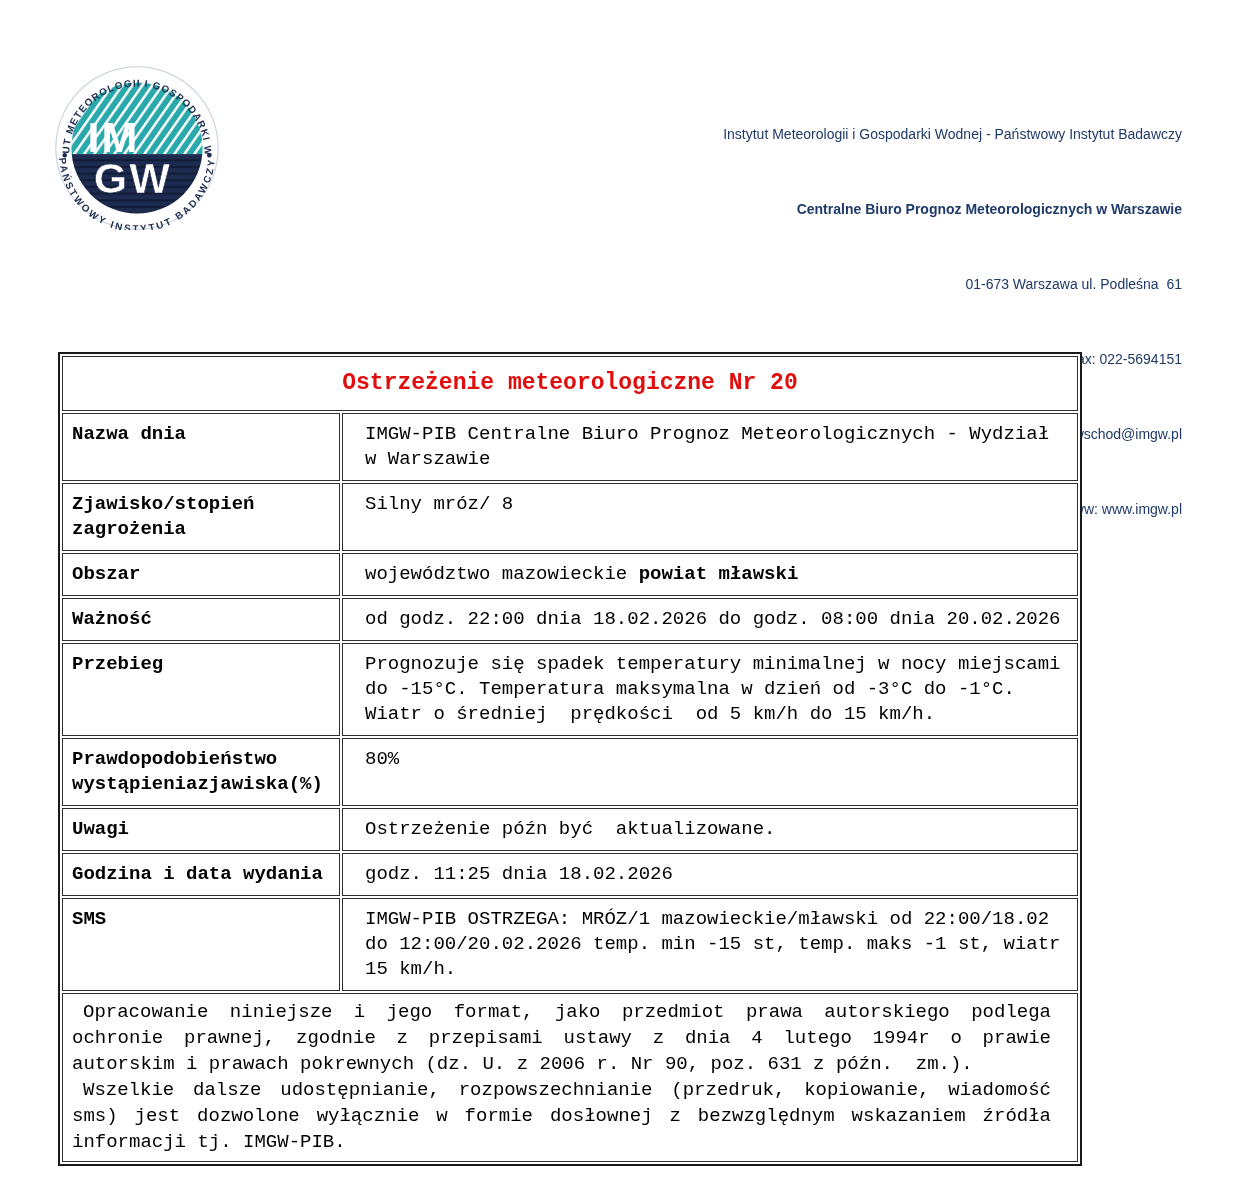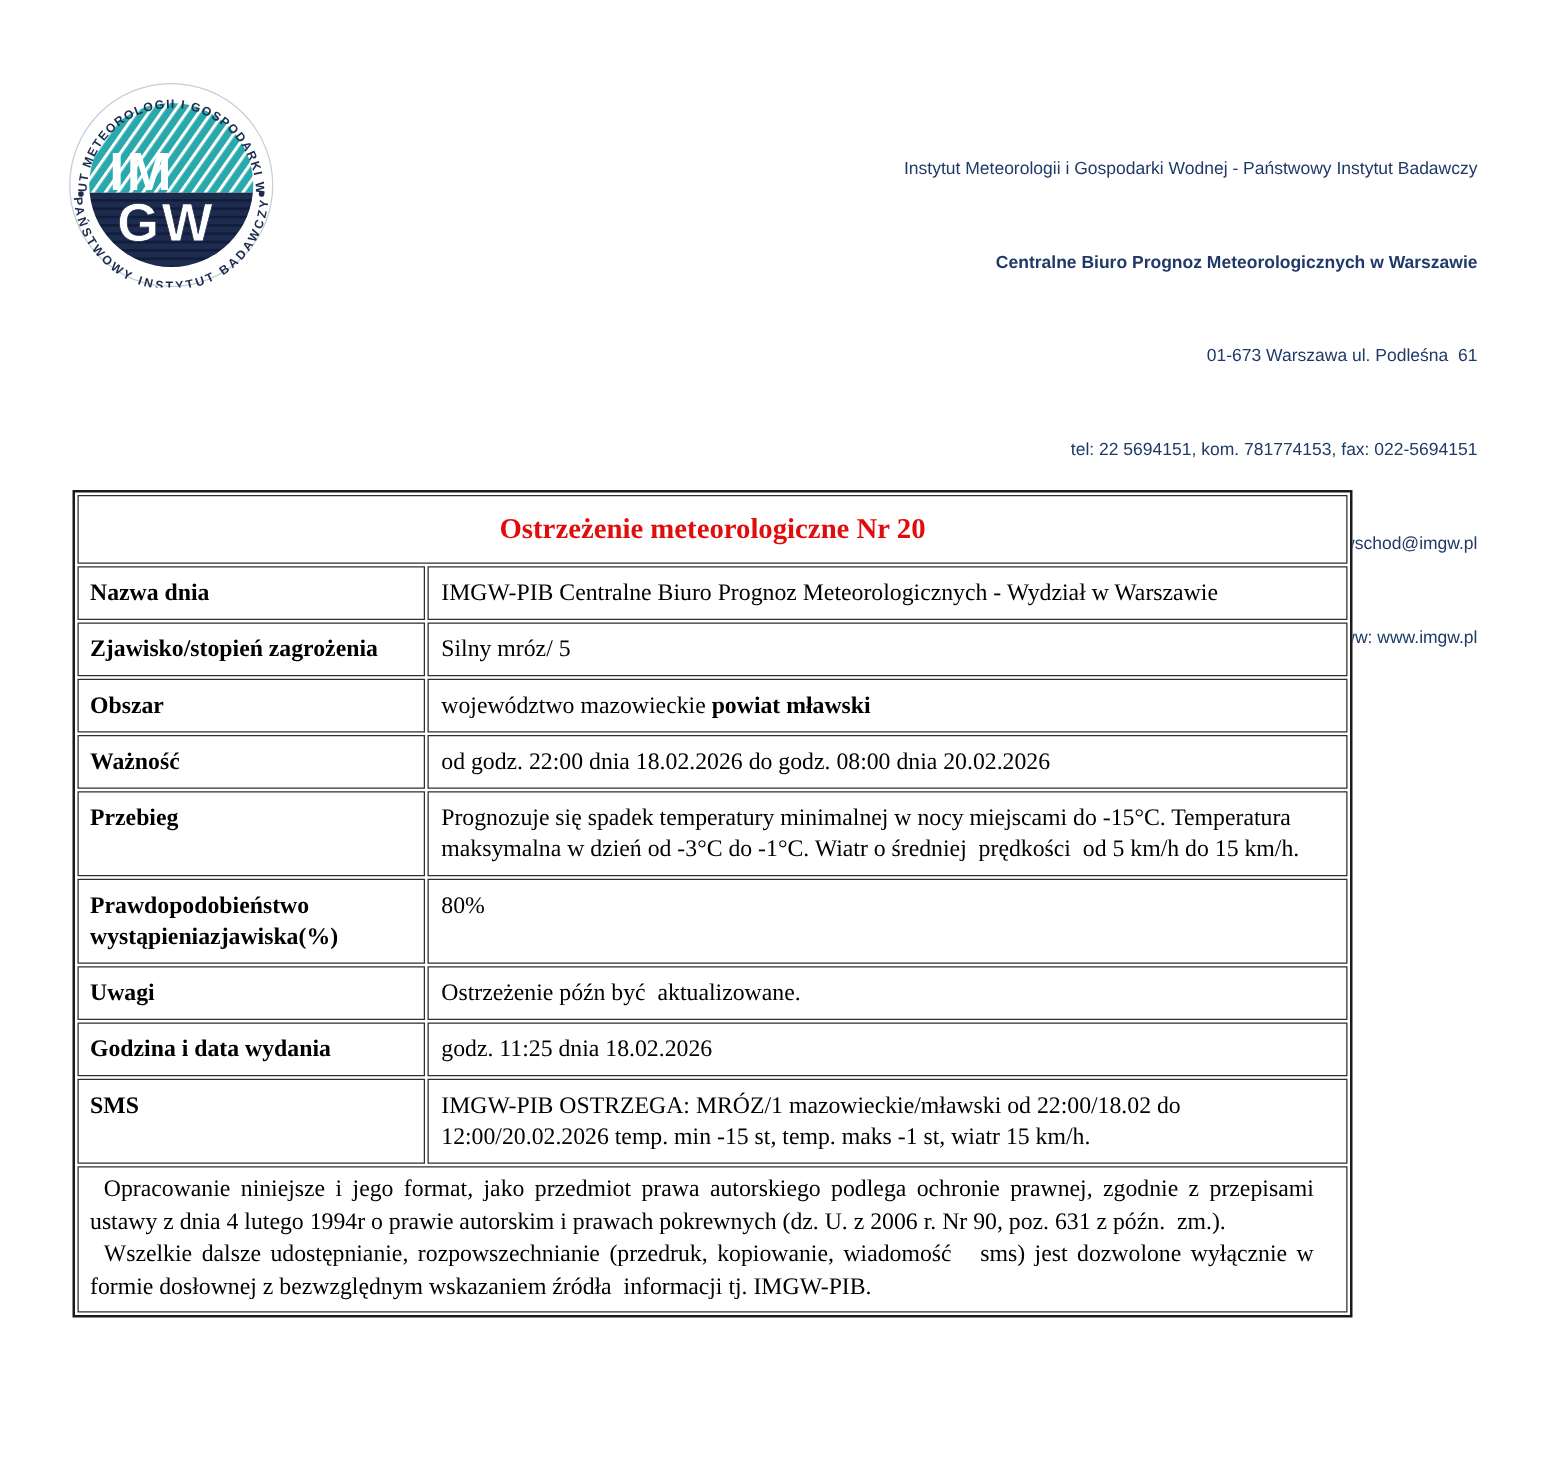--- a/index.html
+++ b/index.html
@@ -37,45 +37,44 @@
   
   .warning-table {
     position: absolute;
     left: 58px;
     top: 352px;
     width: 1024px;
     border-collapse: separate;
     border-spacing: 2px;
     border: 2px solid #1a1a1a;
     background: #ffffff;
-    font-family: Liberation Serif, serif;
+    font-family: Liberation Mono, monospace;
     font-size: 19px;
     color: #000000;
-    margin-top: 40px;
   }
   .warning-table td {
     border: 1px solid #2e2e2e;
     vertical-align: top;
     background: #ffffff;
   }
   td.title-cell {
     text-align: center;
     font-weight: bold;
     font-size: 23px;
     color: #e00d0d;
     padding: 13px 6px 14px 6px;
   }
   td.label-cell {
     width: 278px;
     font-weight: bold;
     padding: 8px 10px 8px 9px;
     line-height: 25px;
   }
   td.value-cell {
-    padding: 8px 12px 8px 10px;
+    padding: 8px 12px 8px 22px;
     line-height: 25px;
     white-space: pre-wrap;
   }
   td.value-cell .bold-part { font-weight: bold; text-align: center; }
   td.footer-cell {
     padding: 5px 26px 6px 9px;
     line-height: 26px;
   }
   .footer-par {
     text-align: justify;
@@ -160,21 +159,21 @@
         <td class="title-cell" colspan="2">Ostrzeżenie meteorologiczne Nr 20</td>
       </tr>
 
       <tr>
         <td class="label-cell">Nazwa dnia</td>
         <td class="value-cell">IMGW-PIB Centralne Biuro Prognoz Meteorologicznych - Wydział w Warszawie</td>
       </tr>
 
       <tr>
         <td class="label-cell">Zjawisko/stopień zagrożenia</td>
-        <td class="value-cell">Silny mróz/ 5</td>
+        <td class="value-cell">Silny mróz/ 8</td>
       </tr>
 
       <tr>
         <td class="label-cell">Obszar</td>
         <td class="value-cell"><span>województwo mazowieckie </span><span class="bold-part">powiat mławski</span></td>
       </tr>
 
       <tr>
         <td class="label-cell">Ważność</td>
         <td class="value-cell">od godz. 22:00 dnia 18.02.2026 do godz. 08:00 dnia 20.02.2026</td>

